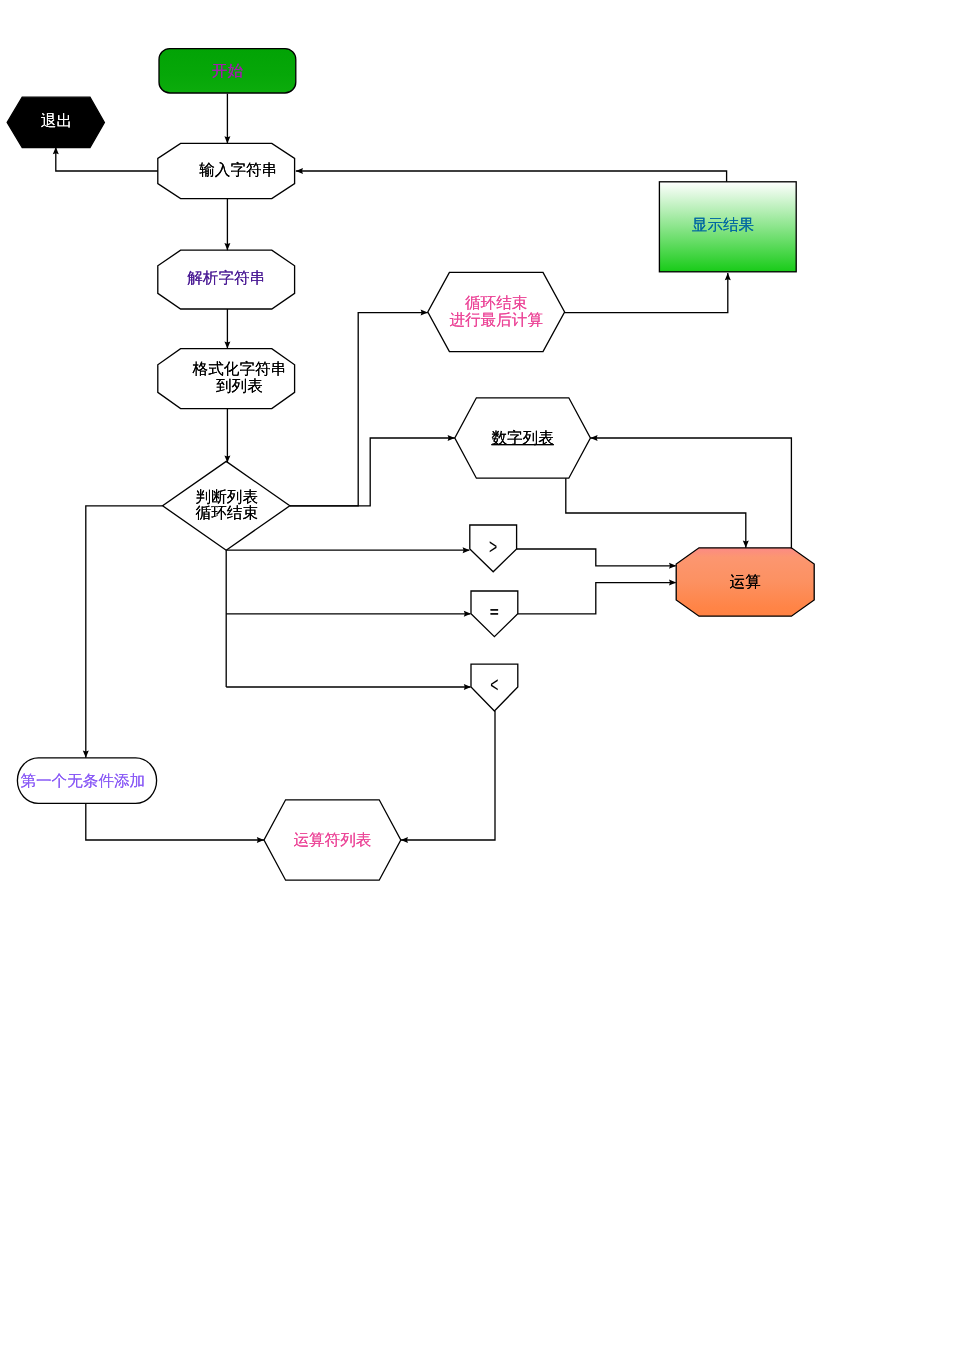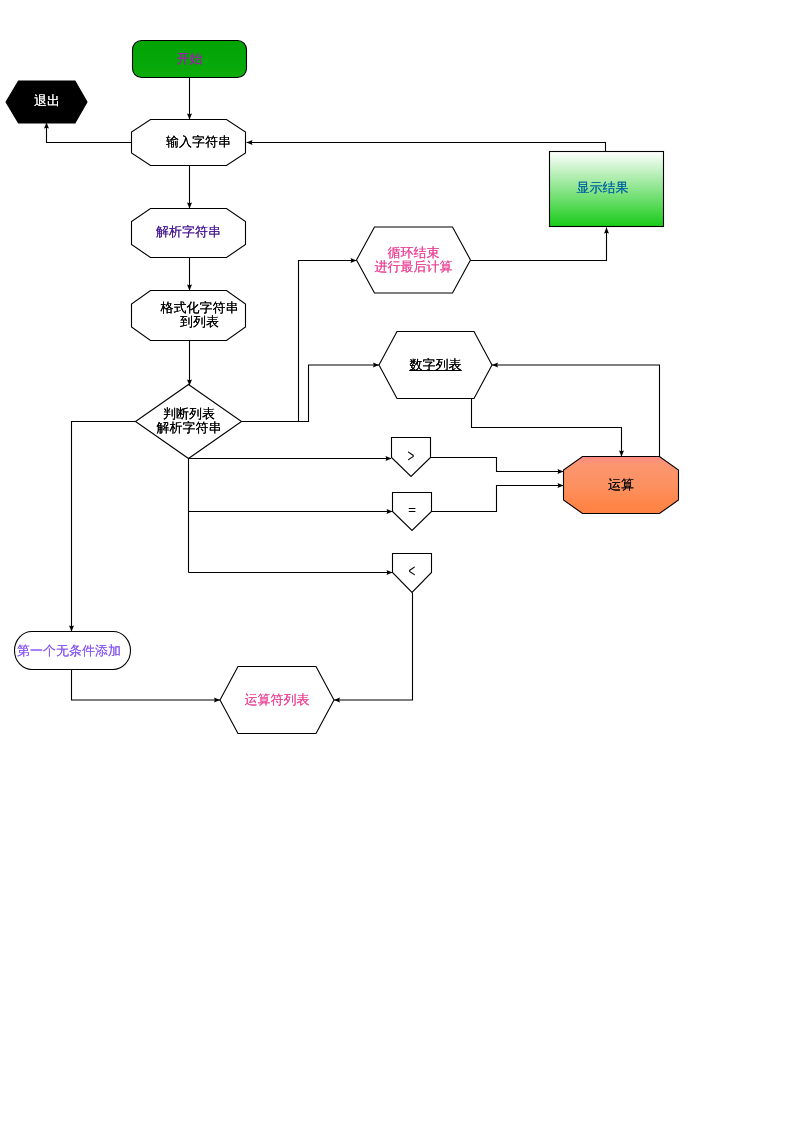--- a/index.html
+++ b/index.html
@@ -105,21 +105,21 @@
     </g>
   </svg>
 
   <div class="lbl" style="left:132px;top:51.5px;width:115px;color:#a21caf;">开始</div>
   <div class="lbl" style="left:6px;top:94px;width:82px;color:#ffffff;font-family:Liberation Serif, serif;">退出</div>
   <div class="lbl" style="left:131px;top:134.5px;width:135px;color:#000000;">输入字符串</div>
   <div class="lbl" style="left:131px;top:225px;width:115px;color:#4c1d95;">解析字符串</div>
   <div class="lbl" style="left:131px;top:301px;width:137px;color:#000000;">格式化字符串
 到列表</div>
   <div class="lbl" style="left:136px;top:407px;width:106px;color:#000000;">判断列表
-解析字符串</div>
+循环结束</div>
   <div class="lbl" style="left:356px;top:246px;width:115px;color:#ec4899;">循环结束
 进行最后计算</div>
   <div class="lbl" style="left:549px;top:181px;width:107px;color:#0369a1;">显示结果</div>
   <div class="lbl" style="left:378px;top:357.5px;width:115px;color:#000000;text-decoration:underline;">数字列表</div>
   <div class="lbl op" style="left:391px;top:449px;width:40px;color:#000000;">&gt;</div>
   <div class="lbl" style="left:392px;top:503px;width:40px;color:#000000;">=</div>
   <div class="lbl op" style="left:392px;top:564px;width:40px;color:#000000;">&lt;</div>
   <div class="lbl" style="left:563px;top:478px;width:116px;color:#000000;">运算</div>
   <div class="lbl" style="left:14px;top:644px;width:110px;color:#8b5cf6;">第一个无条件添加</div>
   <div class="lbl" style="left:220px;top:692.5px;width:114px;color:#ec4899;">运算符列表</div>

